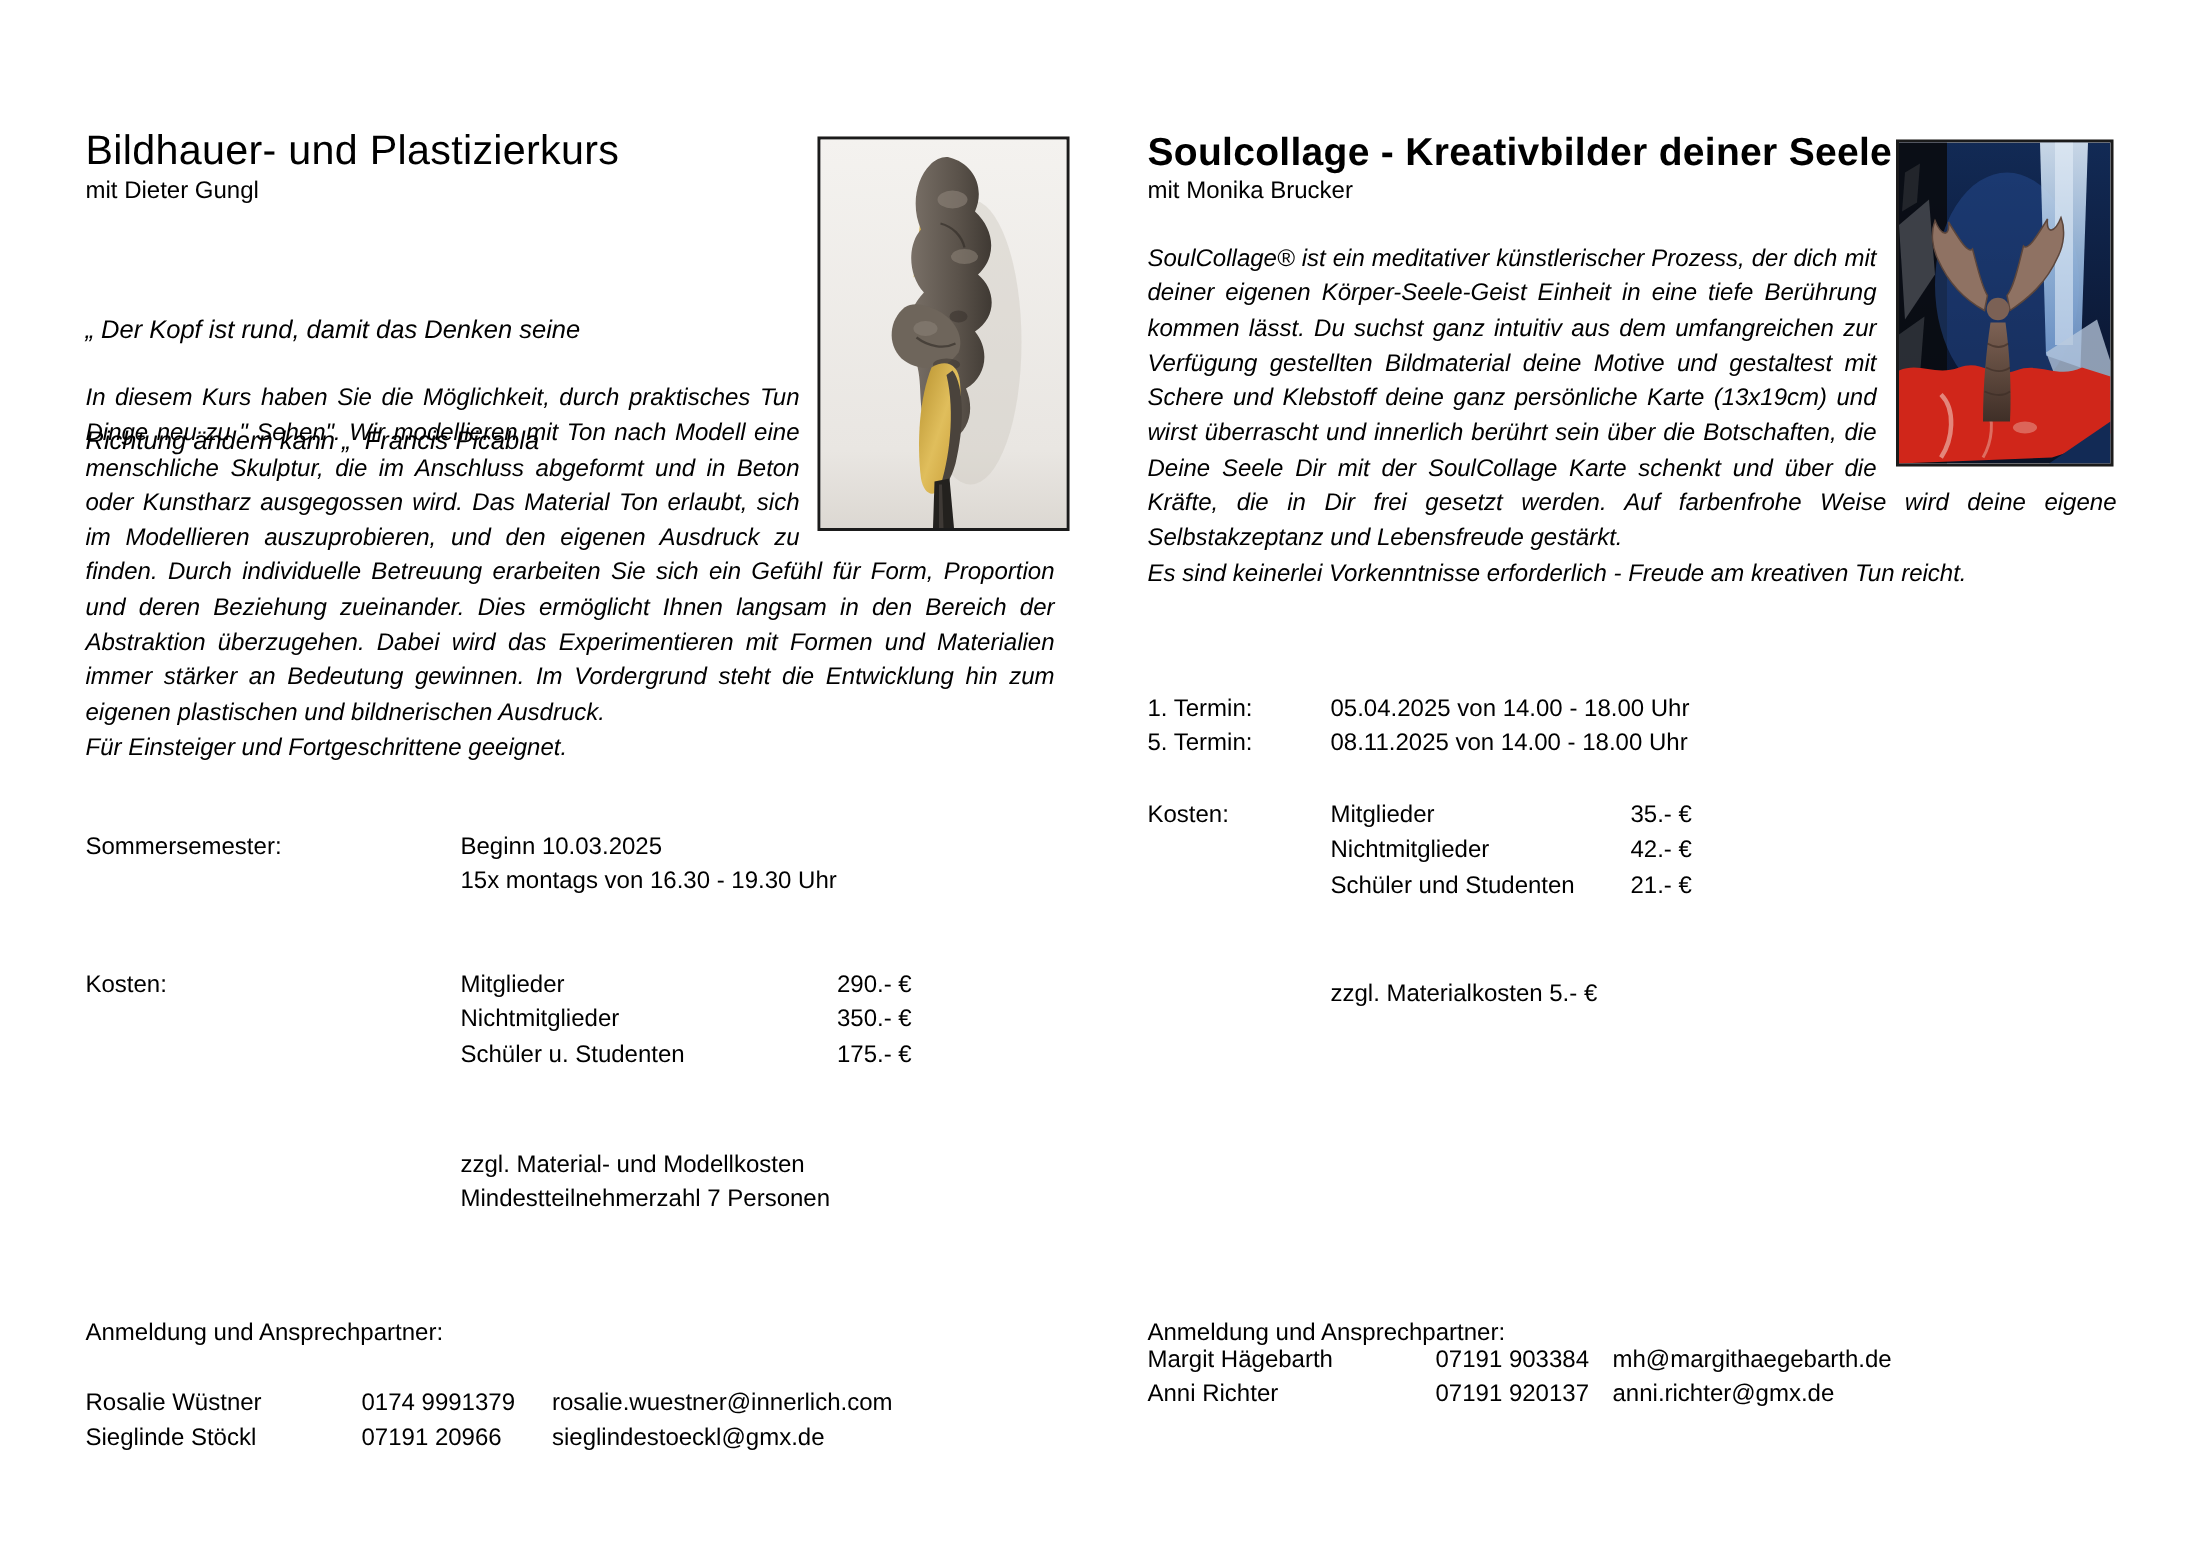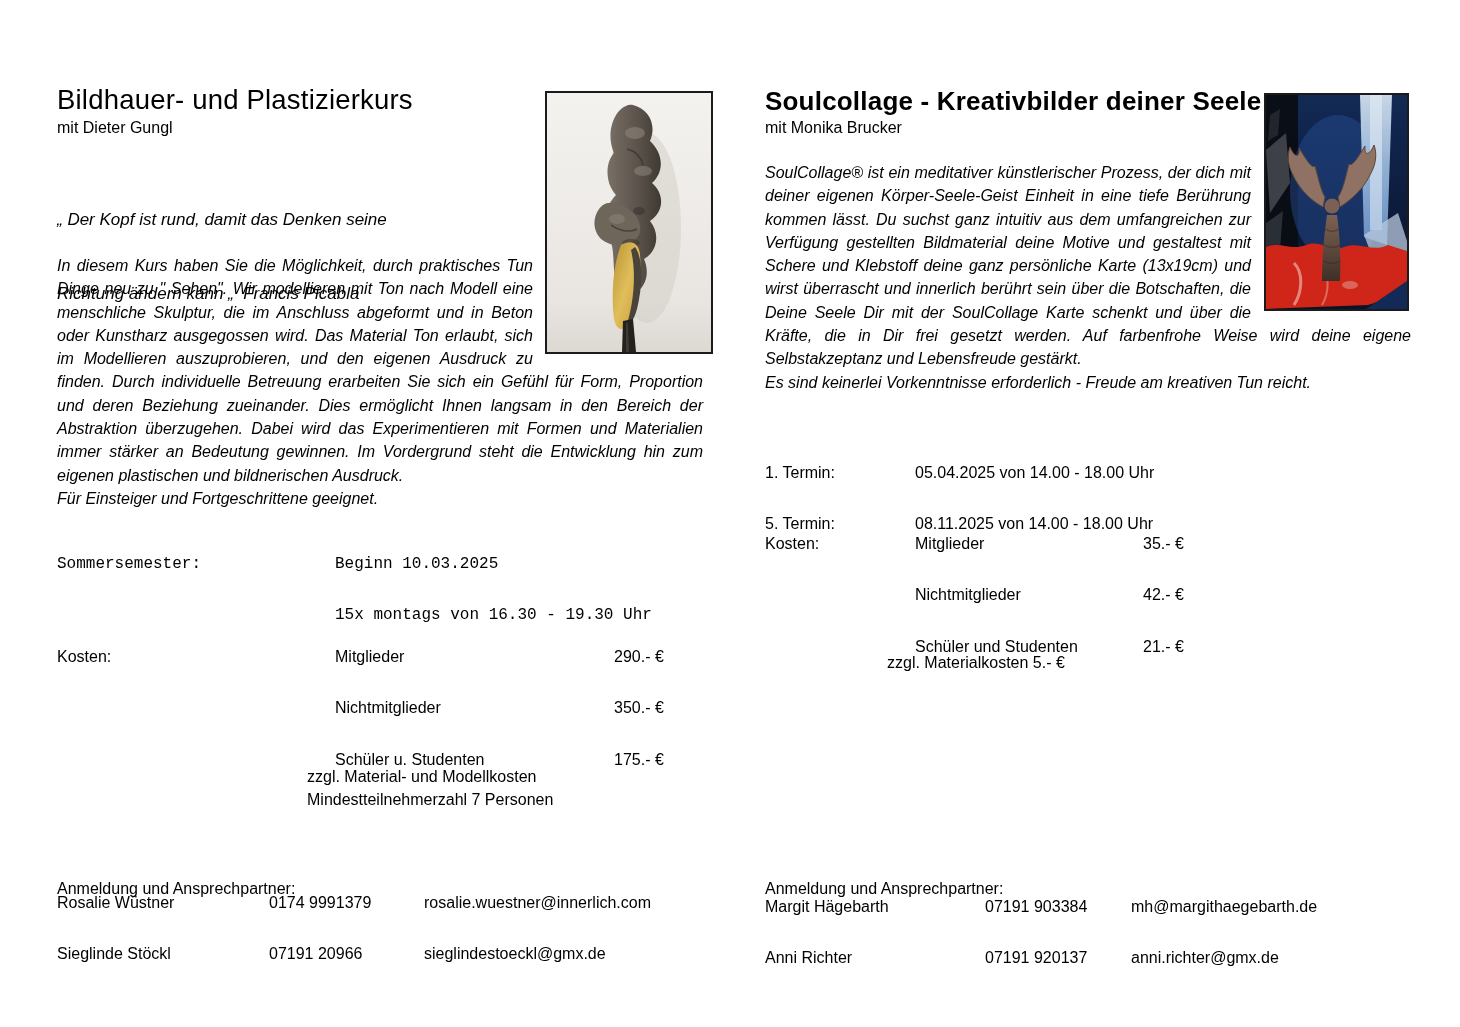--- a/index.html
+++ b/index.html
@@ -14,21 +14,21 @@
   .course-title{margin:0;font-weight:400;font-size:27.5px;line-height:31px;letter-spacing:.2px;}
   .course-title.semibold{font-weight:600;font-size:26px;}
   .instructor{font-size:16px;line-height:22px;}
   .quote{font-style:italic;font-size:17px;line-height:24.5px;white-space:pre-wrap;}
   .desc-block{font-size:16px;line-height:23.3px;}
   .desc-block p{margin:0;text-align:justify;font-style:italic;}
   .desc-block p.noju{text-align:left;}
   .wrap-spacer{float:right;}
   #col-left .wrap-spacer{width:170px;height:110px;}
   #col-right .wrap-spacer{width:160px;height:158px;}
-  .tab{display:grid;font-size:16px;line-height:23.3px;gap:28px;}
+  .tab{display:grid;font-size:16px;line-height:23.3px;}
   .tab .cell{white-space:pre;}
   .sem-grid{grid-template-columns:250px 1fr;}
   .costL-grid{grid-template-columns:250px 251px 1fr;}
   .dates-grid{grid-template-columns:122px 1fr;}
   .costR-grid{grid-template-columns:122px 200px 1fr;}
   .contactsL-grid{grid-template-columns:184px 127px 1fr;}
   .contactsR-grid{grid-template-columns:192px 118px 1fr;}
   .note-indent-l{margin-left:250px;}
   .note-indent-r{margin-left:122px;}
   .plain{font-size:16px;line-height:23.3px;margin-top:28px;}
@@ -48,21 +48,21 @@
     <div>„ Der Kopf ist rund, damit das Denken seine</div>
     <div>Richtung ändern kann „  Francis Picabla</div>
   </div>
 
   <div class="desc-block abs" style="top:254px;">
     <div class="wrap-spacer"></div>
     <p>In diesem Kurs haben Sie die Möglichkeit, durch praktisches Tun Dinge neu zu " Sehen". Wir modellieren mit Ton nach Modell eine menschliche Skulptur, die im Anschluss abgeformt und in Beton oder Kunstharz ausgegossen wird. Das Material Ton erlaubt, sich im Modellieren auszuprobieren, und den eigenen Ausdruck zu finden. Durch individuelle Betreuung erarbeiten Sie sich ein Gefühl für Form, Proportion und deren Beziehung zueinander. Dies ermöglicht Ihnen langsam in den Bereich der Abstraktion überzugehen. Dabei wird das Experimentieren mit Formen und Materialien immer stärker an Bedeutung gewinnen. Im Vordergrund steht die Entwicklung hin zum eigenen plastischen und bildnerischen Ausdruck.</p>
     <p class="noju">Für Einsteiger und Fortgeschrittene geeignet.</p>
   </div>
 
-  <div class="tab sem-grid abs" style="top:553px;font-family:Liberation Mono, monospace;">
+  <div class="tab sem-grid abs" style="top:553px;">
     <div class="cell">Sommersemester:</div>
     <div class="cell">Beginn 10.03.2025</div>
     <div class="cell"></div>
     <div class="cell">15x montags von 16.30 - 19.30 Uhr</div>
   </div>
 
   <div class="tab costL-grid abs" style="top:645px;">
     <div class="cell">Kosten:</div>
     <div class="cell">Mitglieder</div>
     <div class="cell">290.- €</div>
@@ -74,21 +74,21 @@
     <div class="cell">175.- €</div>
   </div>
 
   <div class="plain abs note-indent-l" style="top:737px;">
     <div>zzgl. Material- und Modellkosten</div>
     <div>Mindestteilnehmerzahl 7 Personen</div>
   </div>
 
   <div class="plain abs" style="top:849px;">Anmeldung und Ansprechpartner:</div>
 
-  <div class="tab contactsL-grid abs" style="top:891px;">
+  <div class="tab contactsL-grid abs" style="top:924px;">
     <div class="cell">Rosalie Wüstner</div>
     <div class="cell">0174 9991379</div>
     <div class="cell">rosalie.wuestner@innerlich.com</div>
     <div class="cell">Sieglinde Stöckl</div>
     <div class="cell">07191 20966</div>
     <div class="cell">sieglindestoeckl@gmx.de</div>
   </div>
 </section>
 
 <section class="col" id="col-right">

